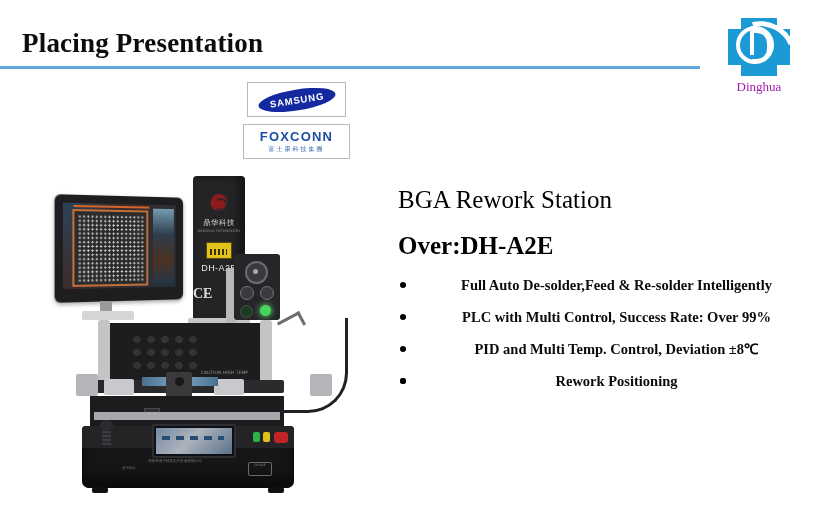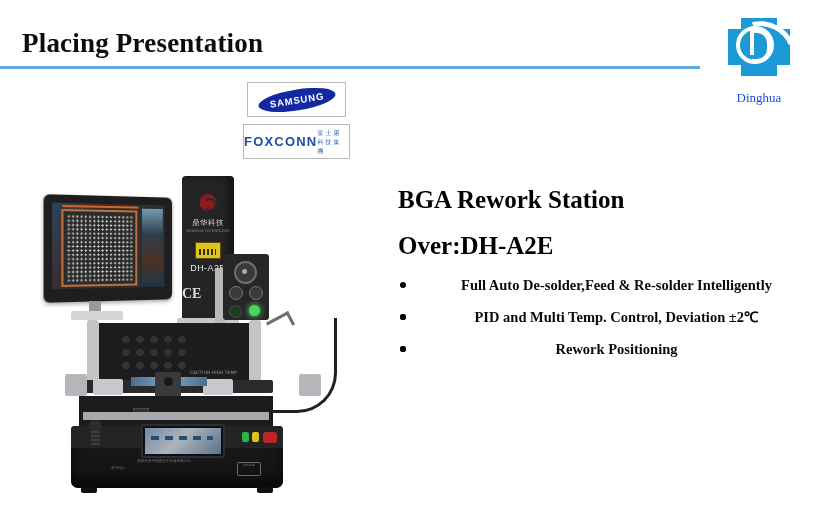--- a/index.html
+++ b/index.html
@@ -21,54 +21,54 @@
   .n-tl{left:0;top:0;} .n-tr{right:0;top:0;} .n-bl{left:0;bottom:0;} .n-br{right:0;bottom:0;}
   .logo-ring{position:absolute;left:8px;top:8px;width:30px;height:30px;border-radius:50%;
       border:4px solid #ffffff;}
   .logo-d{position:absolute;left:24px;top:11px;width:15px;height:26px;
       border:4px solid #ffffff;border-left:none;border-radius:0 14px 14px 0;}
   .logo-dstem{position:absolute;left:22px;top:11px;width:4px;height:26px;background:#ffffff;}
   .logo-swoosh{position:absolute;left:4px;top:4px;width:54px;height:46px;
       border:5px solid #ffffff;border-radius:50%;
       border-color:#ffffff transparent transparent transparent;
       transform:rotate(27deg);}
-  .logo-text{text-align:center;font-size:13px;color:#1d4ed8;margin-top:14px;
+  .logo-text{text-align:center;font-size:13px;color:#a21caf;margin-top:3px;
       font-family:"Liberation Serif",serif;}
 
   
   .client-box{position:absolute;border:1px solid #b9b9b9;background:#fff;}
   #samsung-box{left:247px;top:82px;width:97px;height:33px;}
   #foxconn-box{left:243px;top:124px;width:105px;height:33px;}
 
   .samsung-ell{position:absolute;left:50%;top:50%;width:78px;height:21px;
       transform:translate(-50%,-50%) rotate(-9deg);background:#1428a0;border-radius:50%;
       display:flex;align-items:center;justify-content:center;}
   .samsung-txt{color:#fff;font-size:9.5px;font-weight:bold;letter-spacing:.9px;
       font-family:"Liberation Sans",sans-serif;}
 
   .fox-wrap{position:absolute;left:0;top:0;width:100%;height:100%;
-      display:flex;flex-direction:row;align-items:center;justify-content:center;}
+      display:flex;flex-direction:column;align-items:center;justify-content:center;}
   .fox-txt{color:#1d4fa0;font-size:13px;font-weight:bold;letter-spacing:1.2px;
       font-family:"Liberation Sans",sans-serif;line-height:1;}
   .fox-cn{color:#2d62b0;font-size:6px;letter-spacing:2px;margin-top:2px;
       font-family:"DejaVu Sans",sans-serif;}
 
   
-  .headline{position:absolute;left:398px;top:186px;font-size:25px;font-weight:bold;
+  .headline{position:absolute;left:398px;top:186px;font-size:25px;font-weight:normal;
       color:#000;font-family:"Liberation Serif",serif;}
   .model{position:absolute;left:398px;top:232px;font-size:25px;font-weight:bold;
       color:#000;font-family:"Liberation Serif",serif;}
   .bullets{position:absolute;left:400px;top:278px;width:415px;margin:0;padding:0;list-style:none;text-align:center;}
   .bullets li{position:relative;padding-left:18px;font-size:14.5px;font-weight:bold;
       color:#0b0b0b;font-family:"Liberation Serif",serif;margin-bottom:16px;line-height:1.1;}
   .bullets li .bdot{position:absolute;left:0;top:4px;width:6px;height:6px;border-radius:50%;
       background:#000;}
 
   
-  .machine{position:absolute;left:27px;top:168px;width:330px;height:340px;}
+  .machine{position:absolute;left:38px;top:168px;width:330px;height:340px;}
 
   
   .mon-body{position:absolute;left:18px;top:28px;width:130px;height:105px;
       background:#1e1e20;border-radius:6px;
       transform:perspective(300px) rotateY(9deg);
       box-shadow:0 2px 4px rgba(0,0,0,.35);}
   .mon-screen{position:absolute;left:8px;top:8px;right:8px;bottom:13px;
       background:linear-gradient(120deg,#2c4459 0%,#3d2a28 35%,#23303c 100%);
       overflow:hidden;}
   .bga-chip{position:absolute;left:9px;top:6px;width:72px;height:72px;
@@ -224,24 +224,25 @@
   <div class="headline">BGA Rework Station</div>
   <div class="model">Over:DH-A2E</div>
 
   <ul class="bullets">
     <li>
       <span class="bdot"></span>
       <span>Full Auto De-solder,Feed &amp; Re-solder Intelligently</span>
     </li>
     <li>
       <span class="bdot"></span>
-    </li>
-    <li>
-      <span class="bdot"></span>
-      <span>PID and Multi Temp. Control, Deviation ±2℃</span>
+      <span>PLC with Multi Control, Success Rate: Over 99%</span>
+    </li>
+    <li>
+      <span class="bdot"></span>
+      <span>PID and Multi Temp. Control, Deviation ±8℃</span>
     </li>
     <li>
       <span class="bdot"></span>
     </li>
     <li>
       <span class="bdot"></span>
       <span>Rework Positioning</span>
     </li>
   </ul>
 

